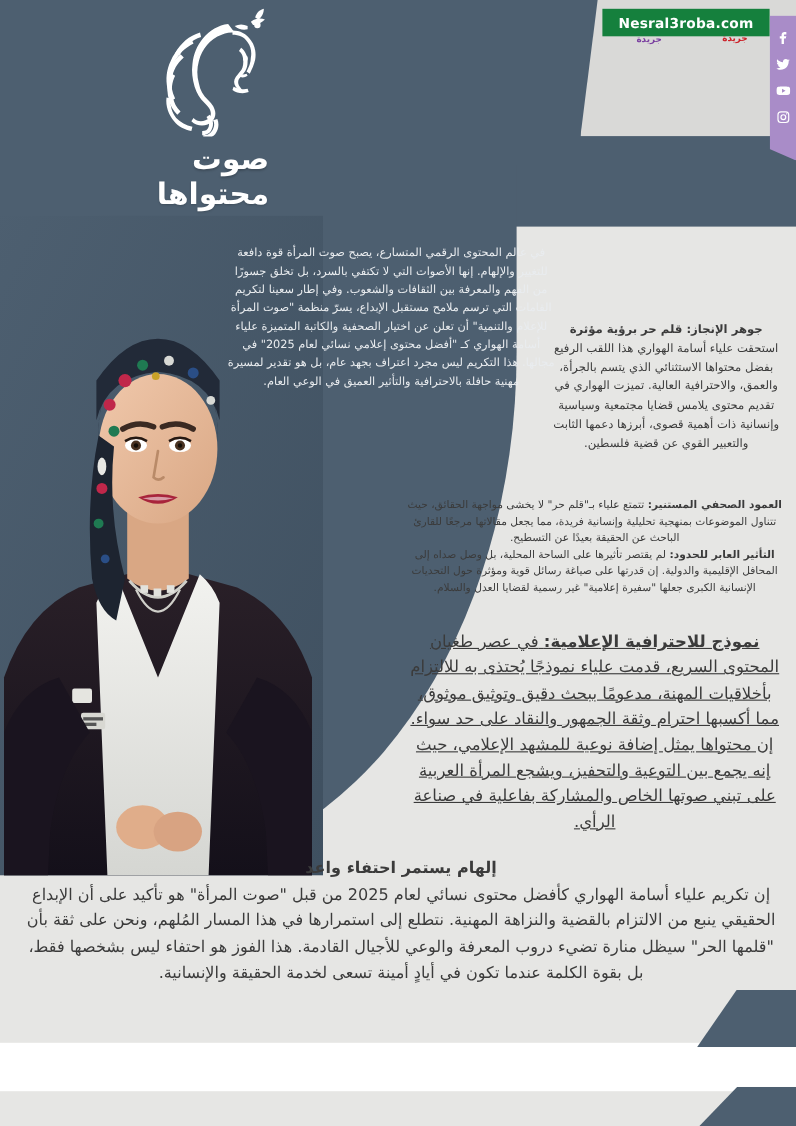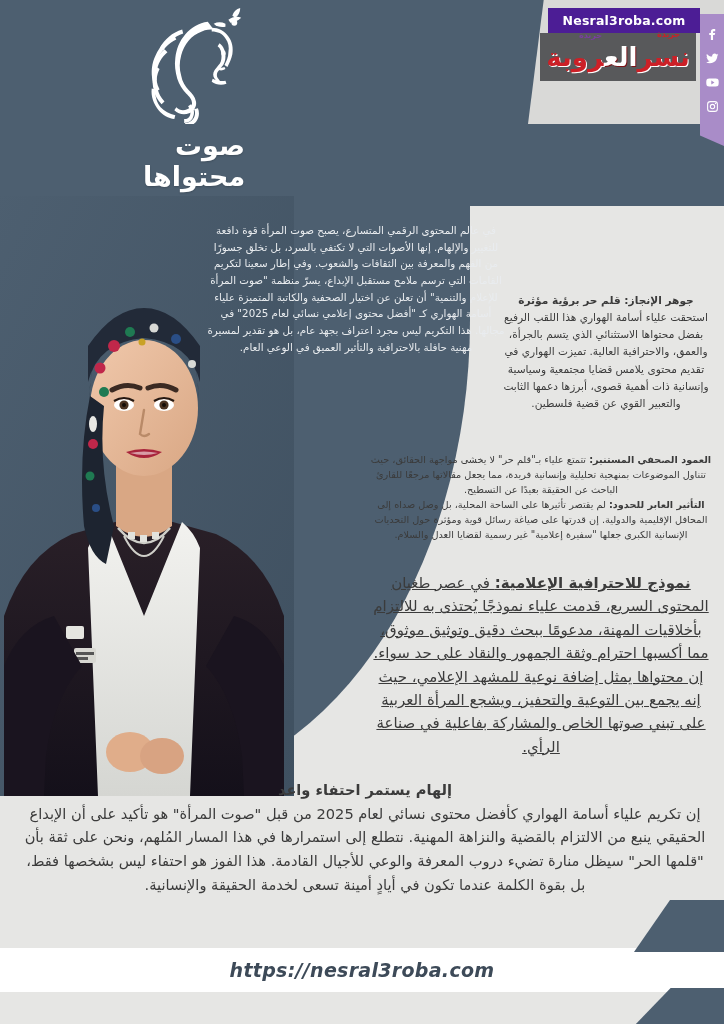--- a/index.html
+++ b/index.html
@@ -49,21 +49,21 @@
   .brand-block{
     position:absolute;right:0;top:0;width:196px;height:132px;z-index:12;
   }
   .brand-paper{
     position:absolute;right:0;top:0;width:196px;height:124px;
     background:#d9d9d7;
     clip-path:polygon(8% 0,100% 0,100% 100%,0 100%);
   }
   .brand-url{
     position:absolute;right:24px;top:8px;width:152px;height:25px;
-    background:#4c1d95;color:#fff;
+    background:#15803d;color:#fff;
     display:flex;align-items:center;justify-content:center;
     font-size:12.5px;font-weight:700;letter-spacing:.2px;
     font-family:"DejaVu Sans","Liberation Sans",sans-serif;
     direction:ltr;z-index:3;
   }
   .brand-logo{
     position:absolute;right:28px;top:33px;width:156px;height:48px;
     background:#58595b;display:flex;align-items:center;justify-content:center;
     z-index:3;overflow:hidden;
   }
@@ -198,23 +198,20 @@
     </svg>
     <div class="logo-text">
       <div>صوت</div>
       <div>محتواها</div>
     </div>
   </div>
 
   <div class="brand-block">
     <div class="brand-paper"></div>
     <div class="brand-url">Nesral3roba.com</div>
-    <div class="brand-logo">
-      <span class="ar">نسر<span class="wht">الع</span>روبة</span>
-    </div>
     <div class="brand-kicker">جريدة</div>
     <div class="brand-kicker2">جريدة</div>
   </div>
 
   <div class="social-rail">
     <svg class="si" viewBox="0 0 24 24" fill="#ffffff">
         <path d="M14 6h3V2h-3c-3 0-5 2-5 5v2H6v4h3v9h4v-9h3l1-4h-4V7c0-.6.4-1 1-1z"></path>
       </svg>
     <svg class="si" viewBox="0 0 24 24" fill="#ffffff">
         <path d="M23 5c-.8.4-1.7.6-2.6.8 1-.6 1.6-1.4 2-2.5-.9.5-1.9.9-3 1.1-.9-.9-2.1-1.5-3.4-1.5-2.6 0-4.7 2.1-4.7 4.6 0 .4 0 .7.1 1C7.5 8.3 4 6.4 1.7 3.5c-.4.7-.6 1.5-.6 2.3 0 1.6.8 3 2.1 3.8-.8 0-1.5-.2-2.1-.6 0 2.2 1.6 4.1 3.7 4.5-.4.1-.8.2-1.2.2-.3 0-.6 0-.9-.1.6 1.8 2.3 3.2 4.4 3.2-1.6 1.2-3.6 2-5.8 2H0c2.1 1.3 4.6 2.1 7.3 2.1 8.8 0 13.6-7.2 13.6-13.4v-.6c.9-.7 1.7-1.5 2.1-2.4z"></path>
@@ -336,16 +333,15 @@
   </div>
 
   <div class="para p-dark" id="p5">
     <span class="lead">إلهام يستمر احتفاء واعد</span>
     <span>إن تكريم علياء أسامة الهواري كأفضل محتوى نسائي لعام 2025 من قبل "صوت المرأة" هو تأكيد على أن الإبداع الحقيقي ينبع من الالتزام بالقضية والنزاهة المهنية. نتطلع إلى استمرارها في هذا المسار المُلهم، ونحن على ثقة بأن "قلمها الحر" سيظل منارة تضيء دروب المعرفة والوعي للأجيال القادمة. هذا الفوز هو احتفاء ليس بشخصها فقط، بل بقوة الكلمة عندما تكون في أيادٍ أمينة تسعى لخدمة الحقيقة والإنسانية.</span>
   </div>
 
   <div class="edge-strip"></div>
   <div class="corner-a"></div>
   <div class="url-band"></div>
-  <div class="url-text">https://nesral3roba.com</div>
   <div class="corner-b"></div>
 
 </div>
 
 </body></html>

